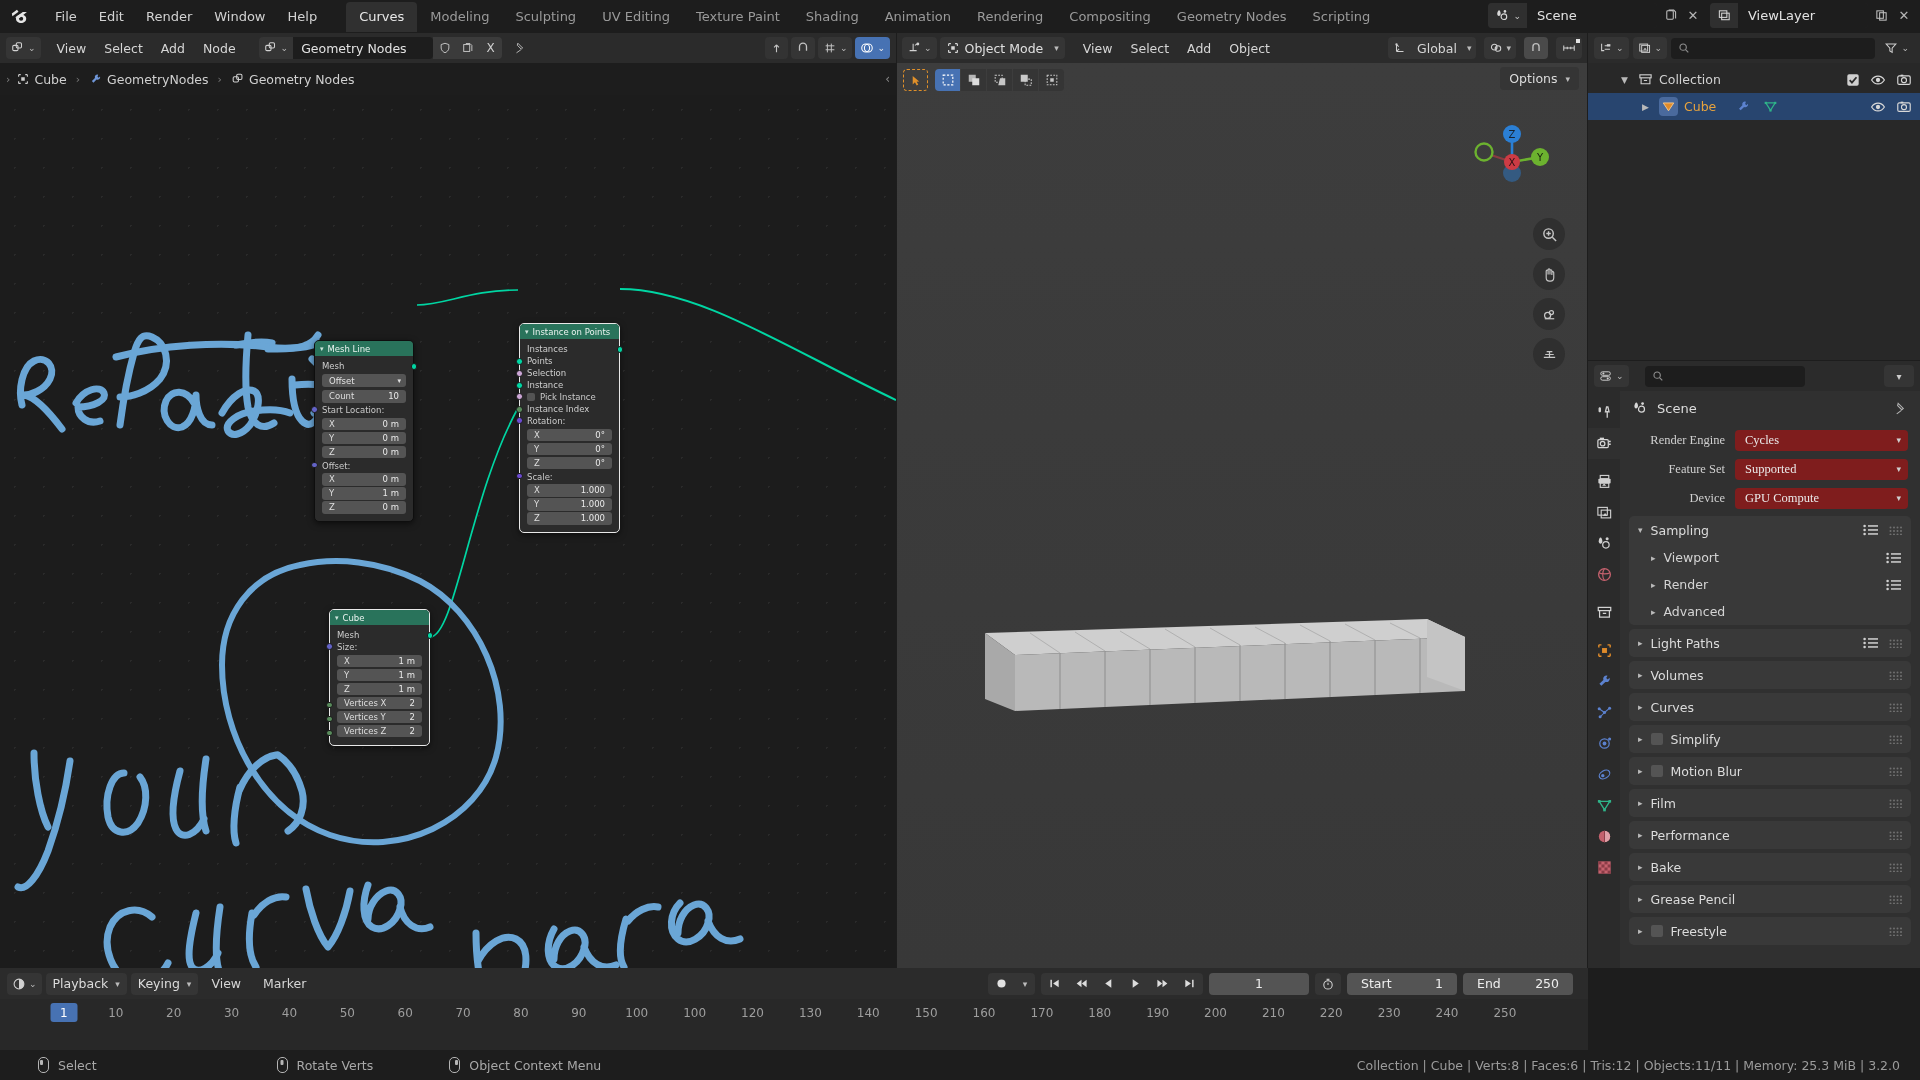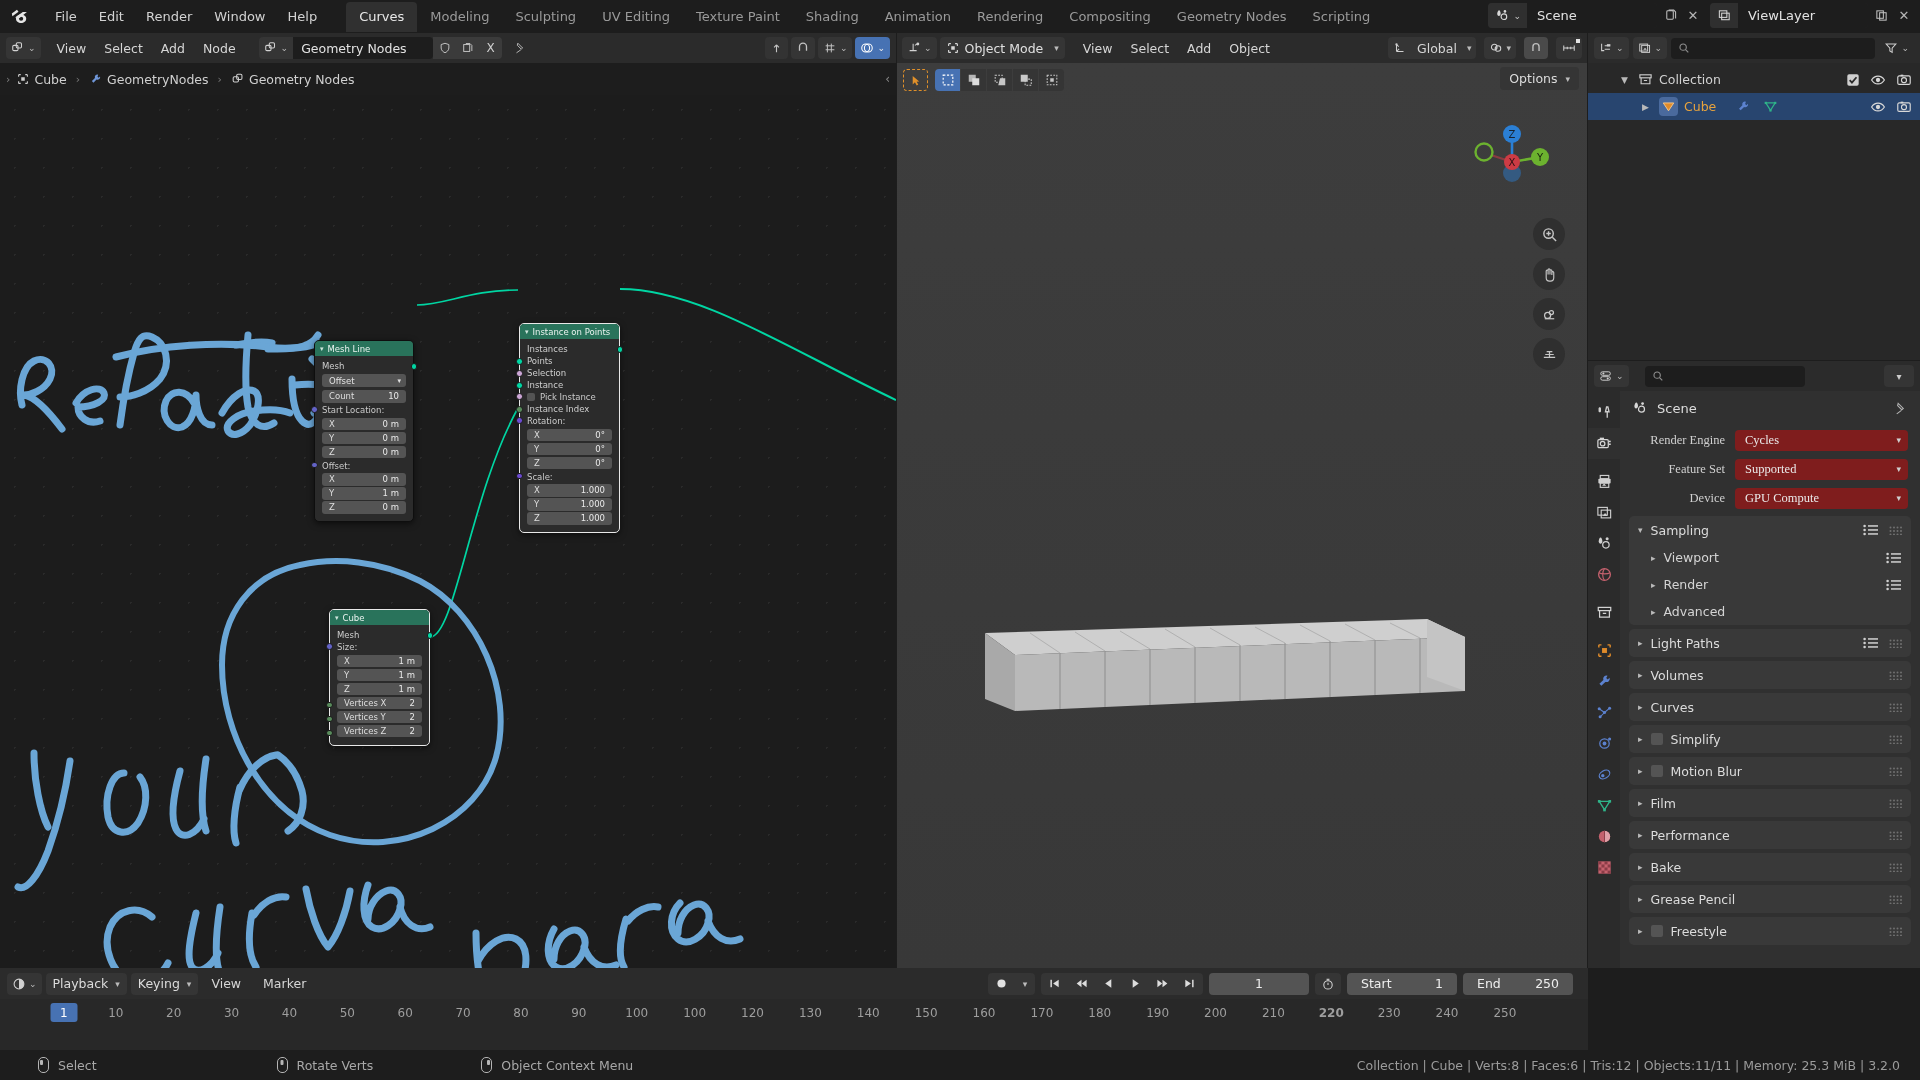--- a/index.html
+++ b/index.html
@@ -1499,42 +1499,42 @@
         <div class="tick" style="left: 752.488px;">120</div>
         <div class="tick" style="left: 810.362px;">130</div>
         <div class="tick" style="left: 868.236px;">140</div>
         <div class="tick" style="left: 926.11px;">150</div>
         <div class="tick" style="left: 983.984px;">160</div>
         <div class="tick" style="left: 1041.86px;">170</div>
         <div class="tick" style="left: 1099.73px;">180</div>
         <div class="tick" style="left: 1157.61px;">190</div>
         <div class="tick" style="left: 1215.48px;">200</div>
         <div class="tick" style="left: 1273.35px;">210</div>
-        <div class="tick" style="left: 1331.23px; font-weight: bold;">220</div>
+        <div class="tick" style="left: 1331.23px;">220</div>
         <div class="tick" style="left: 1389.1px;">230</div>
         <div class="tick" style="left: 1446.98px;">240</div>
         <div class="tick" style="left: 1504.85px;">250</div>
         <div class="playhead" style="left: 63.7874px;">1</div>
       </div>
   </div>
 
   <div class="region" id="statusbar">
     <div class="sb-item" style="margin-left:26px">
       <span class="mouse-ic left">
           <i></i>
         </span>
       <span>Select</span>
     </div>
     <div class="sb-item" style="margin-left:180px">
       <span class="mouse-ic mid">
           <i></i>
         </span>
       <span>Rotate Verts</span>
     </div>
-    <div class="sb-item" style="margin-left:108px">
+    <div class="sb-item" style="margin-left:76px">
       <span class="mouse-ic right">
           <i></i>
         </span>
       <span>Object Context Menu</span>
     </div>
     <div class="sb-right">Collection | Cube | Verts:8 | Faces:6 | Tris:12 | Objects:11/11 | Memory: 25.3 MiB | 3.2.0</div>
   </div>
 
 </div>
 

